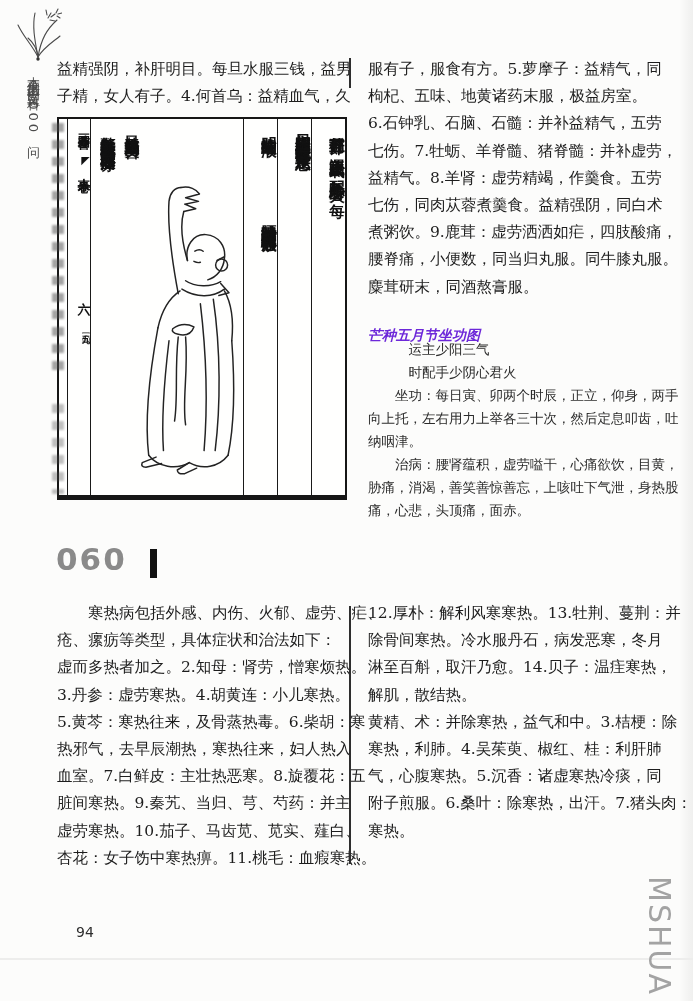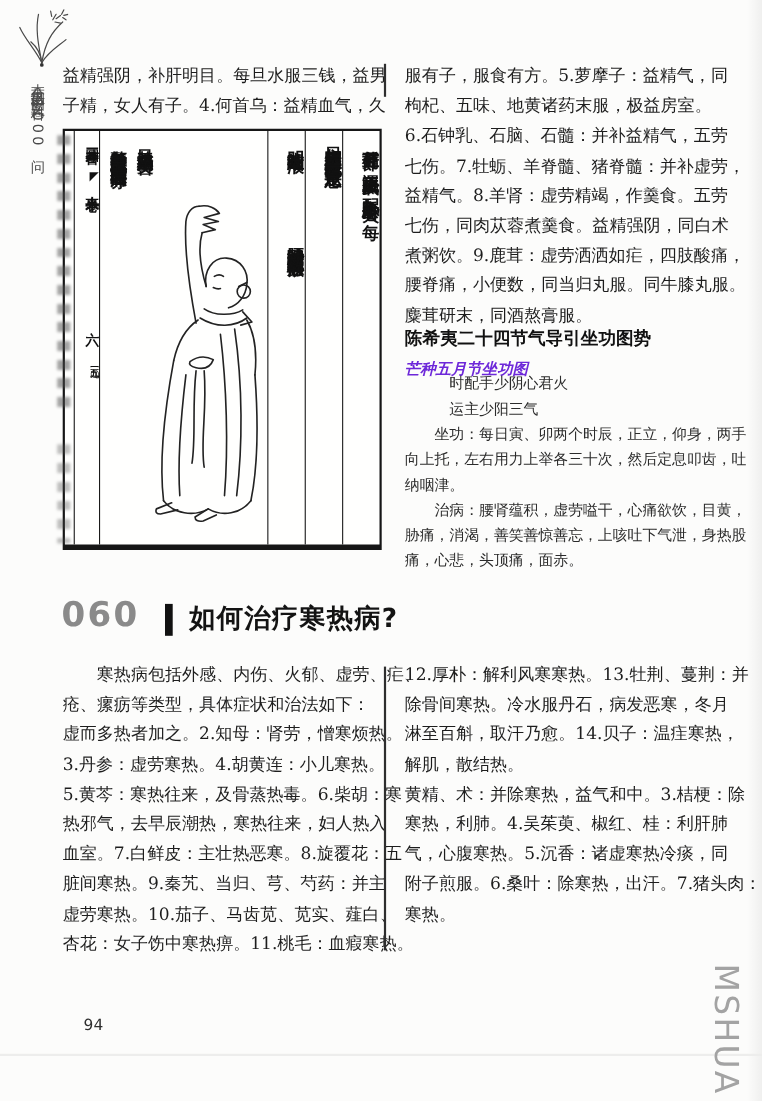--- a/index.html
+++ b/index.html
@@ -92,25 +92,24 @@
       <div class="line">枸杞、五味、地黄诸药末服，极益房室。</div>
       <div class="line">6.石钟乳、石脑、石髓：并补益精气，五劳</div>
       <div class="line">七伤。7.牡蛎、羊脊髓、猪脊髓：并补虚劳，</div>
       <div class="line">益精气。8.羊肾：虚劳精竭，作羹食。五劳</div>
       <div class="line">七伤，同肉苁蓉煮羹食。益精强阴，同白术</div>
       <div class="line">煮粥饮。9.鹿茸：虚劳洒洒如疟，四肢酸痛，</div>
       <div class="line">腰脊痛，小便数，同当归丸服。同牛膝丸服。</div>
       <div class="line">麋茸研末，同酒熬膏服。</div>
     </div>
 
-  <div class="guide-title">陈希夷二十四节气导引坐功图势</div>
   <div class="guide-sub">芒种五月节坐功图</div>
   <div class="tcol kai-lines" style="left:368px;top:338px;width:300px;">
+      <div class="line">　　　运主少阳三气</div>
       <div class="line">　　　时配手少阴心君火</div>
-      <div class="line">　　　运主少阳三气</div>
       <div class="line">　　坐功：每日寅、卯两个时辰，正立，仰身，两手</div>
       <div class="line">向上托，左右用力上举各三十次，然后定息叩齿，吐</div>
       <div class="line">纳咽津。</div>
       <div class="line">　　治病：腰肾蕴积，虚劳嗌干，心痛欲饮，目黄，</div>
       <div class="line">胁痛，消渴，善笑善惊善忘，上咳吐下气泄，身热股</div>
       <div class="line">痛，心悲，头顶痛，面赤。</div>
     </div>
 
   <div class="illu">
     <div class="illu-inner">
@@ -165,21 +164,20 @@
       </svg>
 
       <div class="vcol col-c rule-left">叩齒吐納咽液　　　　　治腰腎蘊積虛勞嗌乾心痛欲飲</div>
       <div class="vcol col-b rule-left">日寅夘時正立仰身兩手上托左右力舉各五六度定息</div>
       <div class="vcol col-a rule-left">芒種五月節　運主少陽三氣　配手少陰心君火　每</div>
     </div>
   </div>
 
   <div class="art-num">060</div>
   <div class="art-bar"></div>
-  <div class="art-title">如何治疗寒热病?</div>
 
   <div class="tcol" style="left:57px;top:600px;width:292px;">
       <div class="line">　　寒热病包括外感、内伤、火郁、虚劳、疟、</div>
       <div class="line">疮、瘰疬等类型，具体症状和治法如下：</div>
       <div class="line">虚而多热者加之。2.知母：肾劳，憎寒烦热。</div>
       <div class="line">3.丹参：虚劳寒热。4.胡黄连：小儿寒热。</div>
       <div class="line">5.黄芩：寒热往来，及骨蒸热毒。6.柴胡：寒</div>
       <div class="line">热邪气，去早辰潮热，寒热往来，妇人热入</div>
       <div class="line">血室。7.白鲜皮：主壮热恶寒。8.旋覆花：五</div>
       <div class="line">脏间寒热。9.秦艽、当归、芎、芍药：并主</div>

